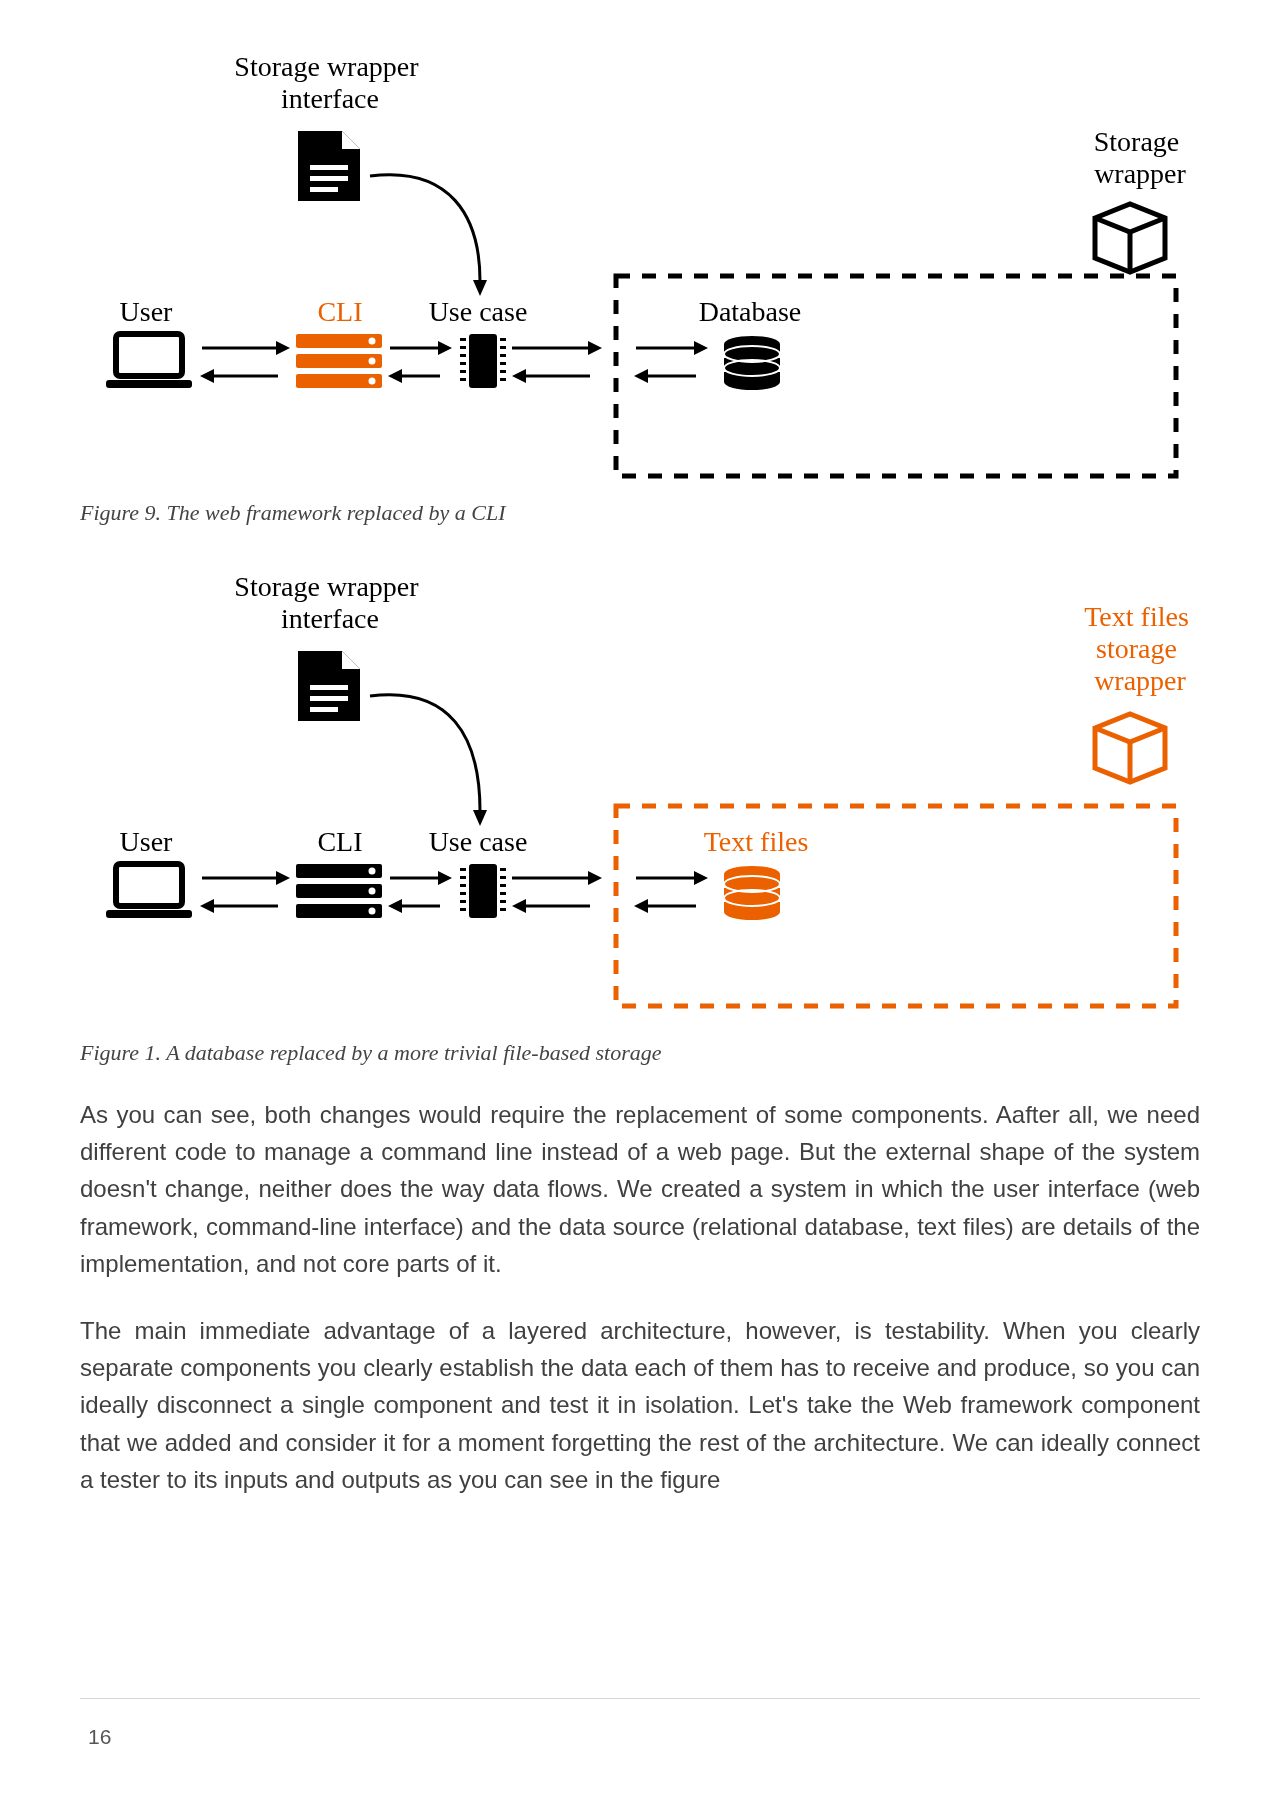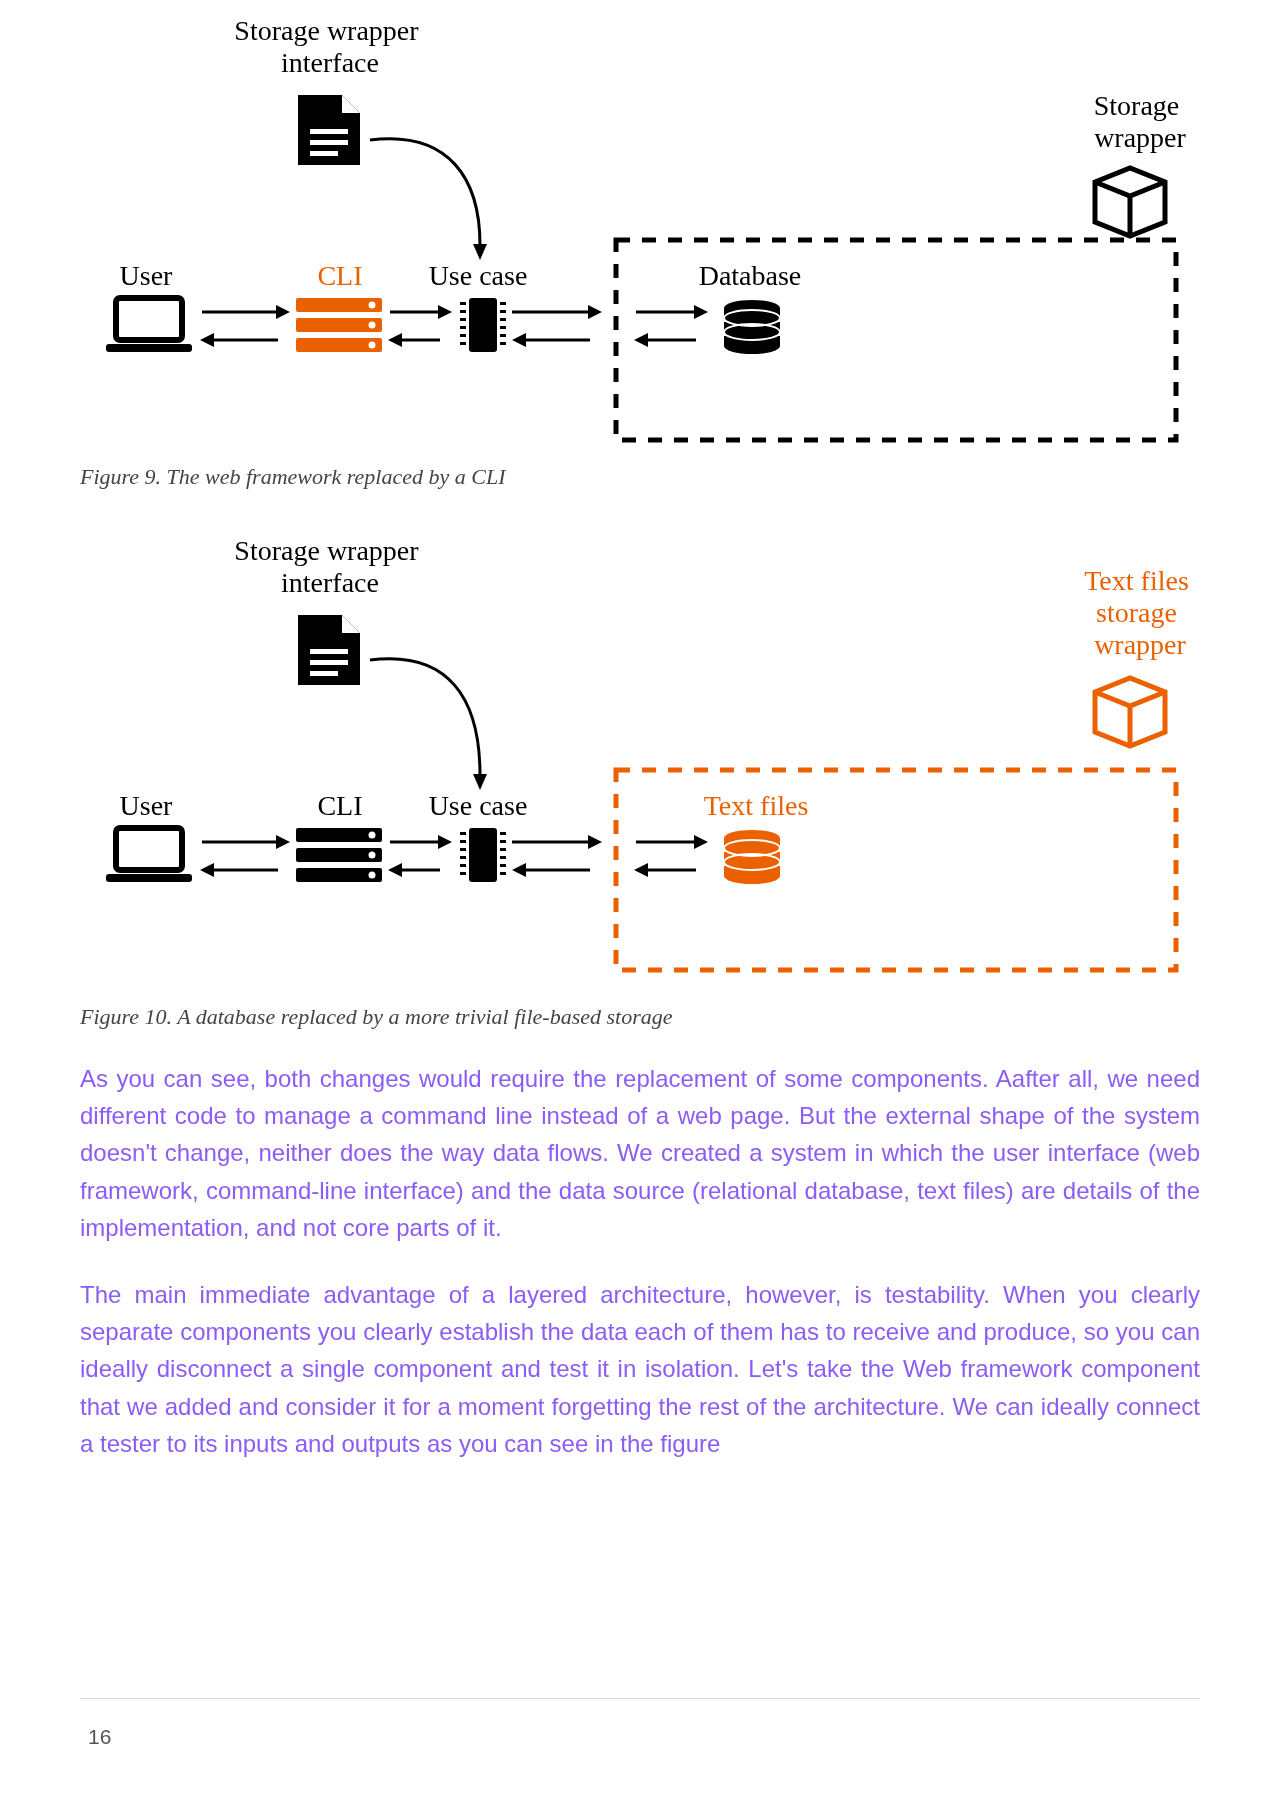--- a/index.html
+++ b/index.html
@@ -9,20 +9,21 @@
   }
   body {
     font-family: Georgia, "Times New Roman", serif;
     color: #111;
     width: 1280px;
     min-height: 1809px;
     position: relative;
   }
   .page {
     padding: 0 80px 120px 80px;
+    margin-top: 36px;
   }
   .page-number {
     position: absolute;
     left: 88px;
     bottom: 60px;
     font-size: 21px;
     color: #555;
     font-family: -apple-system, BlinkMacSystemFont, "Segoe UI", Arial, sans-serif;
   }
   .hr {
@@ -38,21 +39,21 @@
   .figure-caption {
     font-style: italic;
     color: #444;
     font-size: 22px;
     margin-top: 14px;
     font-family: Georgia, serif;
   }
   .body-text {
     font-size: 24px;
     line-height: 1.55;
-    color: #8b5cf6;
+    color: #404040;
     margin: 30px 0;
     text-align: justify;
     font-family: -apple-system, BlinkMacSystemFont, "Segoe UI", Arial, sans-serif;
   }
   .diagram {
     display: block;
     margin: 0 auto;
   }
   .diag-label {
     font-family: Georgia, serif;
@@ -304,21 +305,21 @@
       <text class="diag-label orange-text" x="676" y="295" text-anchor="middle">Text files</text>
       <g transform="translate(644,310)">
         <ellipse cx="28" cy="8" rx="28" ry="8" fill="#eb6100"></ellipse>
         <path d="M0 8 v10 a28 8 0 0 0 56 0 v-10" fill="#eb6100"></path>
         <path d="M0 22 v10 a28 8 0 0 0 56 0 v-10" fill="#eb6100"></path>
         <path d="M0 36 v10 a28 8 0 0 0 56 0 v-10" fill="#eb6100"></path>
         <ellipse cx="28" cy="18" rx="28" ry="8" fill="none" stroke="#fff" stroke-width="2"></ellipse>
         <ellipse cx="28" cy="32" rx="28" ry="8" fill="none" stroke="#fff" stroke-width="2"></ellipse>
       </g>
     </svg>
-    <div class="figure-caption">Figure 10. A database replaced by a more trivial file-based storage</div>
+    <div class="figure-caption">Figure 1. A database replaced by a more trivial file-based storage</div>
   </div>
 
   <p class="body-text">As you can see, both changes would require the replacement of some components. Aafter all, we need different code to manage a command line instead of a web page. But the external shape of the system doesn't change, neither does the way data flows. We created a system in which the user interface (web framework, command-line interface) and the data source (relational database, text files) are details of the implementation, and not core parts of it.</p>
   <p class="body-text">The main immediate advantage of a layered architecture, however, is testability. When you clearly separate components you clearly establish the data each of them has to receive and produce, so you can ideally disconnect a single component and test it in isolation. Let's take the Web framework component that we added and consider it for a moment forgetting the rest of the architecture. We can ideally connect a tester to its inputs and outputs as you can see in the figure</p>
 
 </div>
 
 <div class="hr"></div>
 <div class="page-number">16</div>
 

